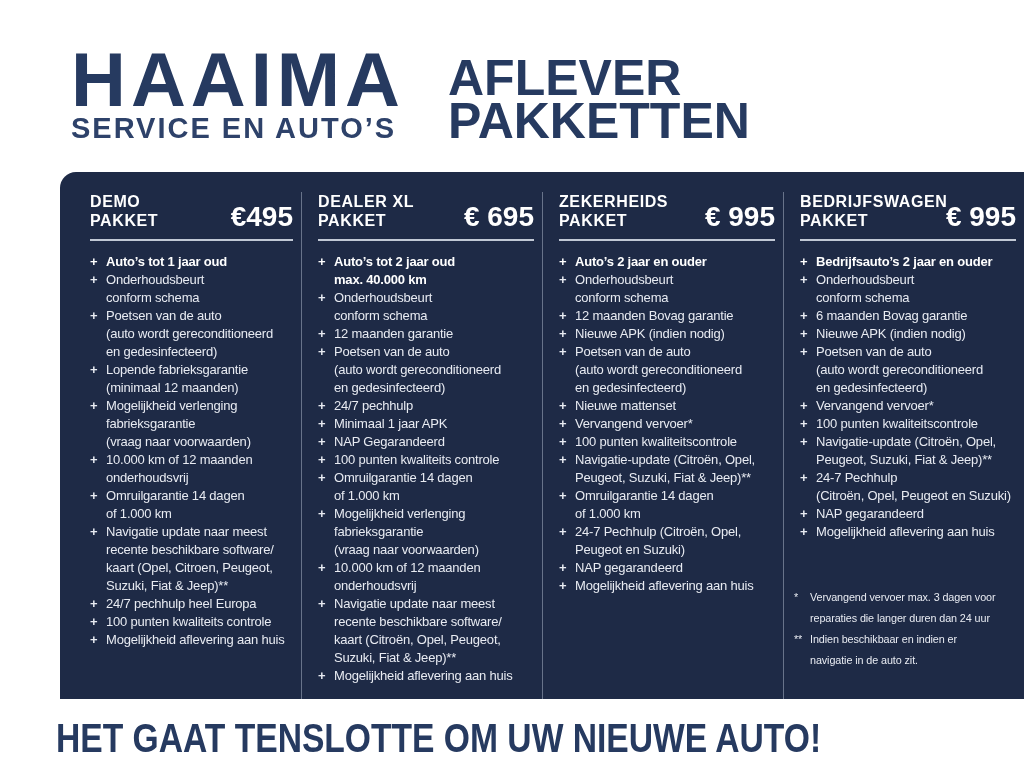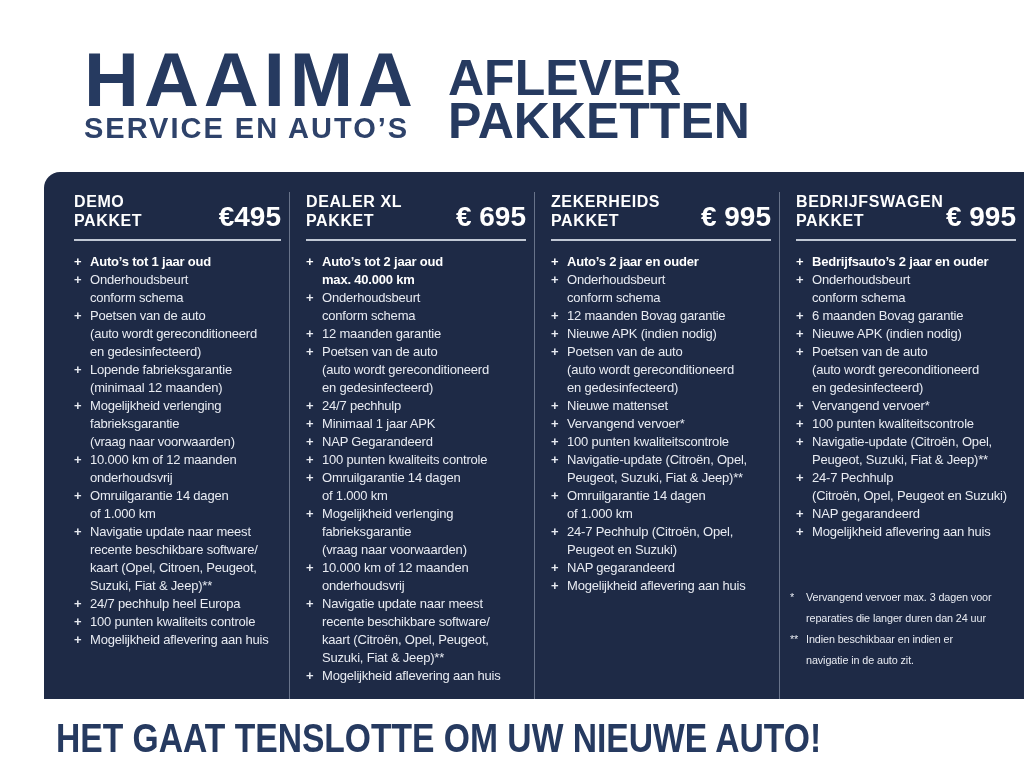--- a/index.html
+++ b/index.html
@@ -11,37 +11,37 @@
   }
   *{box-sizing:border-box;}
   html,body{margin:0;padding:0;}
   body{
     width:1024px;height:768px;position:relative;overflow:hidden;
     background:#ffffff;
     font-family:"Liberation Sans",sans-serif;
     color:var(--heading);
   }
   
-  .logo{position:absolute;left:84px;top:42px;}
+  .logo{position:absolute;left:71px;top:42px;}
   .logo-title{
     font-size:76px;font-weight:700;line-height:1;letter-spacing:5px;
     color:var(--heading);white-space:nowrap;
   }
   .logo-subtitle{
     font-size:29px;font-weight:700;line-height:1;letter-spacing:2px;
     margin-top:-4px;color:#2e426a;white-space:nowrap;
   }
   .page-title{
     position:absolute;left:448px;top:57px;
     font-size:50px;font-weight:700;line-height:43px;
     color:var(--heading);white-space:pre-line;
   }
   
   .panel{
-    position:absolute;left:44px;top:172px;right:0;height:527px;
+    position:absolute;left:60px;top:172px;right:0;height:527px;
     background:var(--navy);border-radius:16px 0 0 0;overflow:hidden;
   }
   .columns{
     display:grid;grid-template-columns:1fr 1fr 1fr 1fr;
     height:100%;padding-top:20px;
   }
   .col{padding:0 4px 0 22px;}
   .col:first-child{padding-left:30px;}
   .col + .col{border-left:1px solid var(--divider);padding-left:16px;}
   .col-head{position:relative;color:#ffffff;min-height:38px;}

